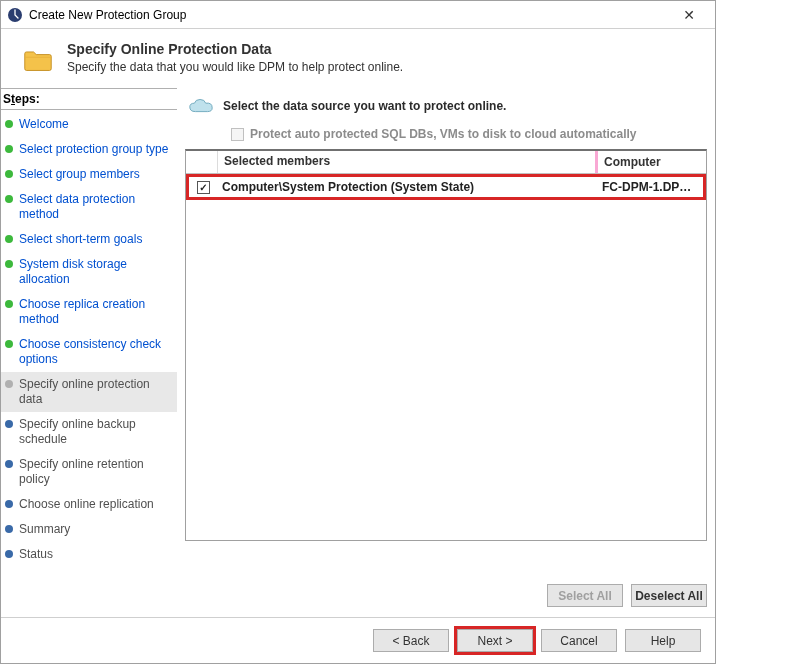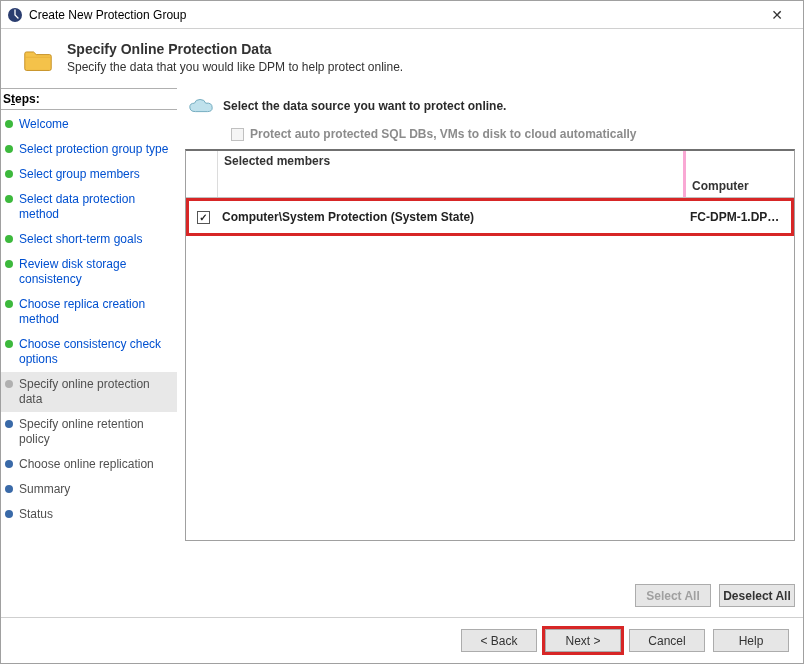--- a/index.html
+++ b/index.html
@@ -5,21 +5,21 @@
     * { margin: 0; padding: 0; box-sizing: border-box; }
     body {
       font-family: "Segoe UI", Tahoma, sans-serif;
       font-size: 12px;
       background: #fff;
       width: 804px;
       height: 664px;
       overflow: hidden;
     }
     .window {
-      width: 804px;
+      width: 716px;
       height: 664px;
       border: 1px solid #a0a0a0;
       display: flex;
       flex-direction: column;
     }
     .titlebar {
       height: 28px;
       background: #fff;
       border-bottom: 1px solid #d0d0d0;
       display: flex;
@@ -168,39 +168,39 @@
     }
     .grid-header {
       display: flex;
       background: #fff;
       border-bottom: 1px solid #c0c0c0;
       font-size: 12px;
       color: #333;
     }
     .grid-header .gh-check { width: 32px; border-right: 1px solid #dcdcdc; }
     .grid-header .gh-members { flex: 1; padding: 3px 6px; border-right: 3px solid #f9a8d4; }
-    .grid-header .gh-computer { width: 108px; padding: 4px 6px; margin-top: 24px; }
+    .grid-header .gh-computer { width: 108px; padding: 4px 6px; }
 
     .grid-body { flex: 1; }
     .grid-row {
       display: flex;
       align-items: center;
       font-size: 12px;
       color: #222;
       border: 3px solid #d72626;
       box-sizing: border-box;
     }
     .grid-row .cell-check {
       width: 29px;
       display: flex;
       align-items: center;
       justify-content: center;
       padding: 3px 0;
     }
-    .grid-row .cell-members { flex: 1; padding: 9px 4px; }
+    .grid-row .cell-members { flex: 1; padding: 3px 4px; }
     .grid-row .cell-computer { width: 105px; padding: 3px 4px; white-space: nowrap; overflow: hidden; text-overflow: ellipsis; }
     .cell-check .cb2 {
       width: 13px; height: 13px;
       border: 1px solid #555;
       display: inline-flex;
       align-items: center;
       justify-content: center;
       font-size: 10px;
       background: #fff;
     }
@@ -290,33 +290,37 @@
           <li class="step-item done">
             <span class="bullet"></span>
             <span class="step-txt">Select data protection method</span>
           </li>
           <li class="step-item done">
             <span class="bullet"></span>
             <span class="step-txt">Select short-term goals</span>
           </li>
           <li class="step-item done">
             <span class="bullet"></span>
-            <span class="step-txt">Review disk storage consistency</span>
+            <span class="step-txt">System disk storage allocation</span>
           </li>
           <li class="step-item done">
             <span class="bullet"></span>
             <span class="step-txt">Choose replica creation method</span>
           </li>
           <li class="step-item done">
             <span class="bullet"></span>
             <span class="step-txt">Choose consistency check options</span>
           </li>
           <li class="step-item current">
             <span class="bullet"></span>
             <span class="step-txt">Specify online protection data</span>
+          </li>
+          <li class="step-item future">
+            <span class="bullet"></span>
+            <span class="step-txt">Specify online backup schedule</span>
           </li>
           <li class="step-item future">
             <span class="bullet"></span>
             <span class="step-txt">Specify online retention policy</span>
           </li>
           <li class="step-item future">
             <span class="bullet"></span>
             <span class="step-txt">Choose online replication</span>
           </li>
           <li class="step-item future">

